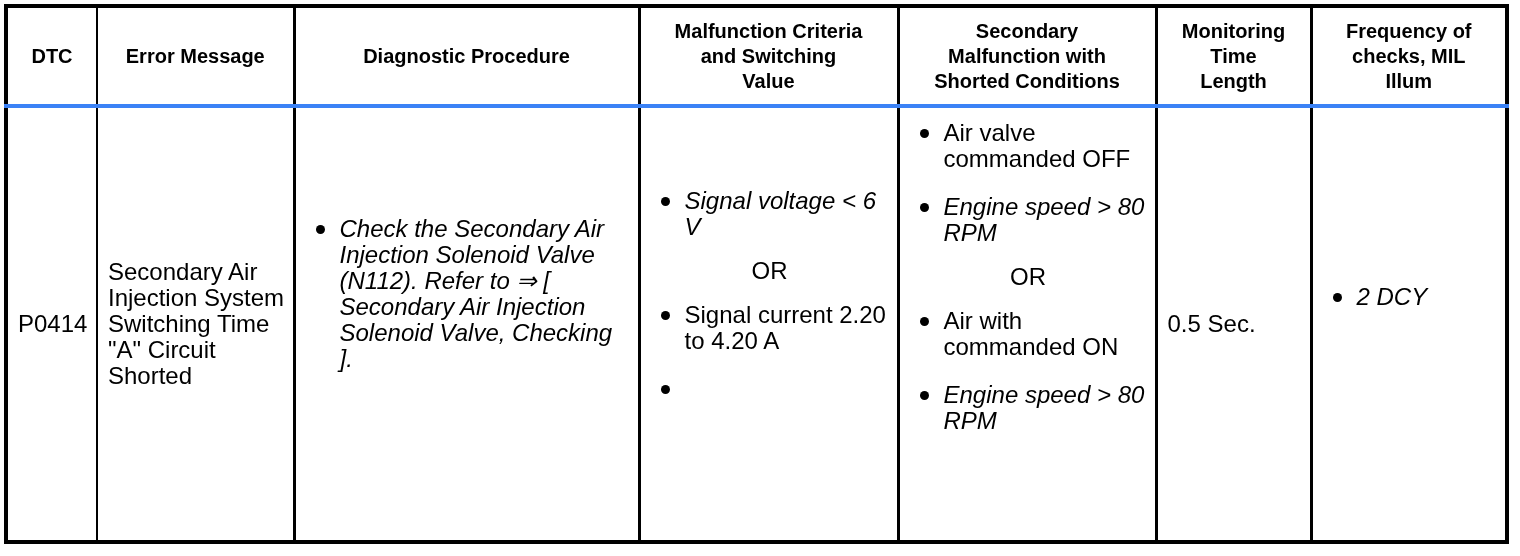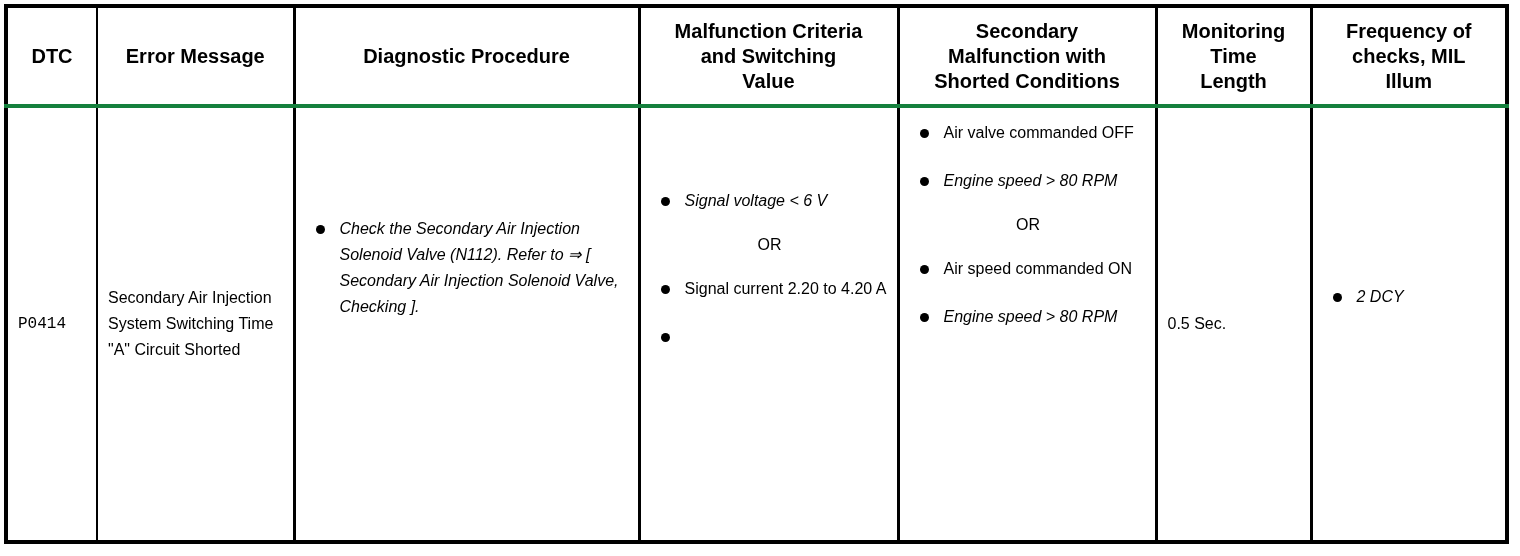--- a/index.html
+++ b/index.html
@@ -34,24 +34,24 @@
     font-weight:bold;
     font-size:20px;
     line-height:25px;
     text-align:center;
     vertical-align:middle;
     height:100px;
     padding:4px 6px;
     letter-spacing:0px;
   }
   thead tr{border-bottom:4px solid #000;}
-  thead th{border-bottom:4px solid #15803d;}
+  thead th{border-bottom:4px solid #3b82f6;}
 
   tbody td{
-    font-size:16px;
+    font-size:24px;
     line-height:26px;
     height:436px;
     padding:8px 8px 8px 10px;
   }
 
   .vcenter{vertical-align:middle;}
   .vtop{vertical-align:top;}
 
   
   ul.blist{
@@ -89,21 +89,21 @@
 
   
   .col-dtc{width:91px;}
   .col-err{width:197px;}
   .col-diag{width:345px;}
   .col-mal{width:259px;}
   .col-sec{width:258px;}
   .col-mon{width:155px;}
   .col-freq{width:196px;}
 
-  .pad-dtc{padding-left:10px;padding-right:8px;font-family:Liberation Mono, monospace;}
+  .pad-dtc{padding-left:10px;padding-right:8px;}
   .pad-err{padding-left:10px;padding-right:6px;}
   .pad-mon{padding-left:10px;}
 
   .mal-spacer{height:72px;}
   .freq-spacer{height:168px;}
   .diag-spacer{height:100px;}
 
   .sec-block{padding-top:4px;}
   .or-gap-top{margin-top:18px;}
   .or-gap-bot{margin-bottom:18px;}
@@ -209,21 +209,21 @@
               </li>
               <li>
                 <span class="bullet"></span>
                 <span class="btext">Engine speed &gt; 80 RPM</span>
               </li>
             </ul>
             <p class="orword or-gap-top or-gap-bot">OR</p>
             <ul class="blist">
               <li>
                 <span class="bullet"></span>
-                <span class="btext">Air speed commanded ON</span>
+                <span class="btext">Air with commanded ON</span>
               </li>
               <li>
                 <span class="bullet"></span>
                 <span class="btext">Engine speed &gt; 80 RPM</span>
               </li>
             </ul>
           </div>
         </td>
 
         <td class="sep-thick vcenter pad-mon">

